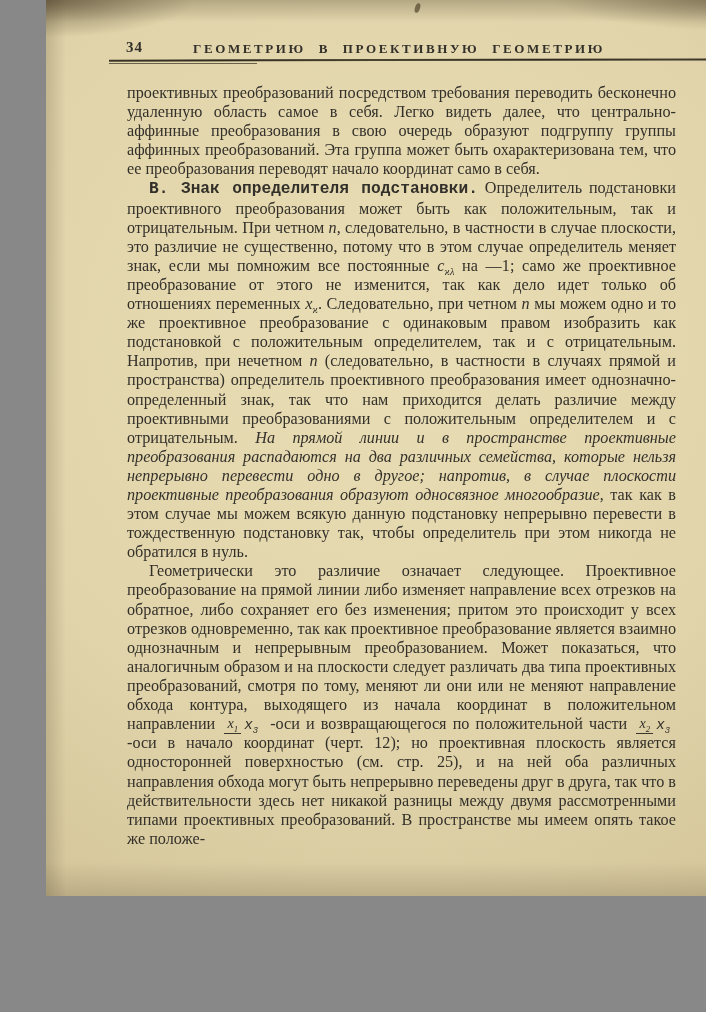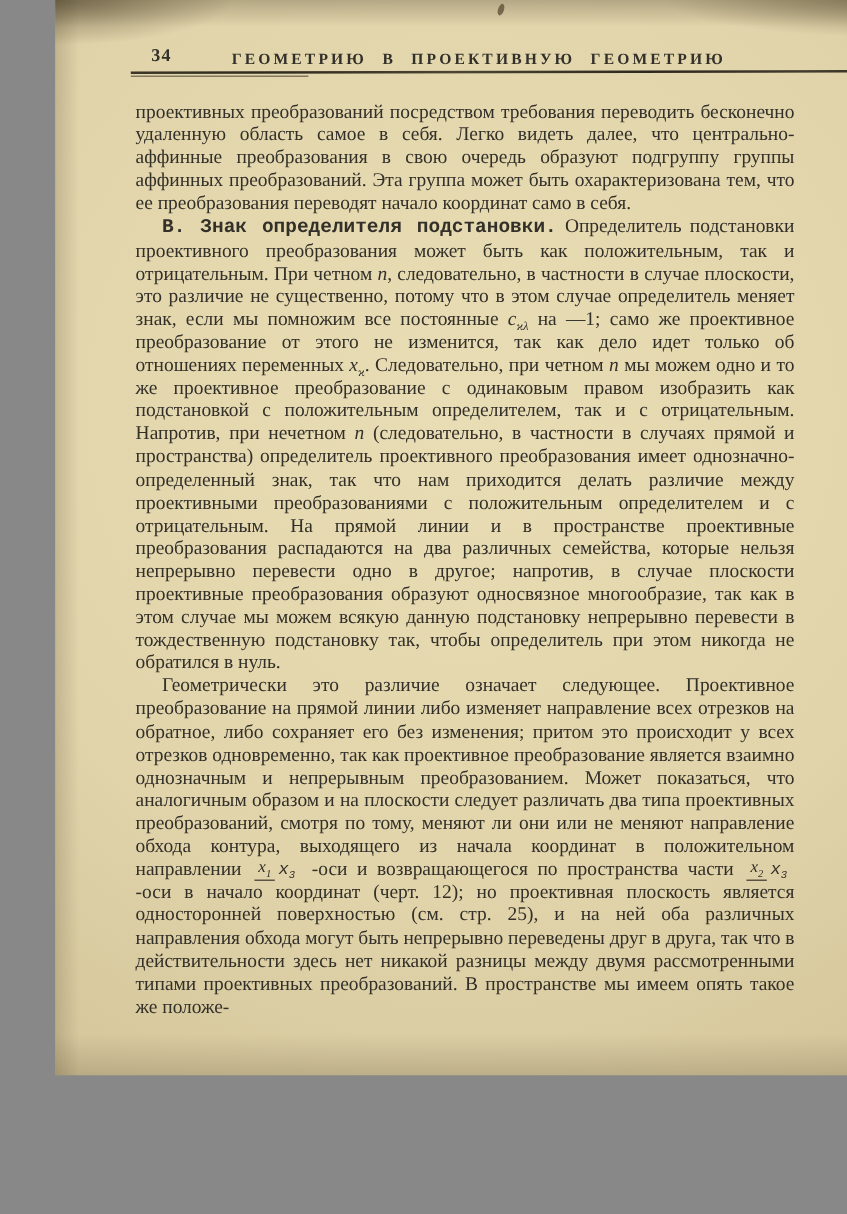--- a/index.html
+++ b/index.html
@@ -23,28 +23,28 @@
       linear-gradient(270deg, rgba(74,62,40,.28), rgba(74,62,40,0) 18px);
   }
   .speck{position:absolute;left:369px;top:3px;width:5px;height:10px;background:#5a4c33;border-radius:50%;transform:rotate(18deg);opacity:.75;}
   .header-number{position:absolute;left:80px;top:39px;font-size:15px;font-weight:bold;letter-spacing:1px;}
   .header-title{position:absolute;left:0;right:0;top:41px;text-align:center;font-size:13px;font-weight:bold;letter-spacing:2.6px;word-spacing:7px;white-space:nowrap;}
   .header-rule{position:absolute;left:63px;top:59px;width:640px;height:2px;
     background:linear-gradient(90deg,#3c3627,#2e2a1e 18%,#4a4431 42%,#2c281d 68%,#423c2c 88%,#35301f 100%);
     transform:rotate(-0.12deg);}
   .header-rule-2{position:absolute;left:63px;top:63px;width:148px;height:1px;background:#4c4532;opacity:.8;}
   .body-text{
-    position:absolute;left:67px;top:84px;width:549px;
+    position:absolute;left:81px;top:84px;width:549px;
     font-size:16.2px;line-height:19.1px;text-align:justify;
     text-rendering:optimizeLegibility;
   }
   .para{margin:0;}
   .para.indent{text-indent:22px;}
   .b{font-weight:bold;font-family:Liberation Mono, monospace;}
-  .i{}
+  .i{font-style:italic;}
   .m{font-style:italic;}
   sub{font-size:.62em;line-height:0;}
   .frac{
     display:inline-flex;flex-direction:row;align-items:center;
     vertical-align:middle;line-height:1.12;font-size:.88em;
     margin:0 3px;font-style:italic;text-indent:0;
   }
   .frac .fn{border-bottom:1px solid #3a362c;padding:0 3px 1px;}
   .frac .fd{padding:1px 3px 0;font-family:Liberation Mono, monospace;}
 </style>
@@ -58,18 +58,18 @@
   <div class="header-title">ГЕОМЕТРИЮ В ПРОЕКТИВНУЮ ГЕОМЕТРИЮ</div>
   <div class="header-rule"></div>
   <div class="header-rule-2"></div>
 
   <div class="body-text" id="body-text">
       <p class="para"><span>проективных преобразований посредством требования переводить бесконечно удаленную область самое в себя. Легко видеть далее, что центрально-аффинные преобразования в свою очередь образуют подгруппу группы аффинных преобразований. Эта группа может быть охарактеризована тем, что ее преобразования переводят начало координат само в себя.</span></p>
       <p class="para indent"><span class="b">В. Знак определителя подстановки.</span><span> Определитель подстановки проективного преобразования может быть как положительным, так и отрицательным. При четном </span><span class="m">n</span><span>, следовательно, в частности в случае плоскости, это различие не существенно, потому что в этом случае определитель меняет знак, если мы помножим все постоянные </span><span class="m">c<sub>ϰλ</sub></span><span> на —1; само же проективное преобразование от этого не изменится, так как дело идет только об отношениях переменных </span><span class="m">x<sub>ϰ</sub></span><span>. Следовательно, при четном </span><span class="m">n</span><span> мы можем одно и то же проективное преобразование с одинаковым правом изобразить как подстановкой с положительным определителем, так и с отрицательным. Напротив, при нечетном </span><span class="m">n</span><span> (следовательно, в частности в случаях прямой и пространства) определитель проективного преобразования имеет однозначно-определенный знак, так что нам приходится делать различие между проективными преобразованиями с положительным определителем и с отрицательным. </span><span class="i">На прямой линии и в пространстве проективные преобразования распадаются на два различных семейства, которые нельзя непрерывно перевести одно в другое; напротив, в случае плоскости проективные преобразования образуют односвязное многообразие</span><span>, так как в этом случае мы можем всякую данную подстановку непрерывно перевести в тождественную подстановку так, чтобы определитель при этом никогда не обратился в нуль.</span></p>
       <p class="para indent"><span>Геометрически это различие означает следующее. Проективное преобразование на прямой линии либо изменяет направление всех отрезков на обратное, либо сохраняет его без изменения; притом это происходит у всех отрезков одновременно, так как проективное преобразование является взаимно однозначным и непрерывным преобразованием. Может показаться, что аналогичным образом и на плоскости следует различать два типа проективных преобразований, смотря по тому, меняют ли они или не меняют направление обхода контура, выходящего из начала координат в положительном направлении </span><span class="frac">
           <span class="fn">x<sub>1</sub></span>
           <span class="fd">x<sub>3</sub></span>
-        </span><span> -оси и возвращающегося по пространства части </span><span class="frac">
+        </span><span> -оси и возвращающегося по положительной части </span><span class="frac">
           <span class="fn">x<sub>2</sub></span>
           <span class="fd">x<sub>3</sub></span>
         </span><span> -оси в начало координат (черт. 12); но проективная плоскость является односторонней поверхностью (см. стр. 25), и на ней оба различных направления обхода могут быть непрерывно переведены друг в друга, так что в действительности здесь нет никакой разницы между двумя рассмотренными типами проективных преобразований. В пространстве мы имеем опять такое же положе-</span></p>
     </div>
 </div>
 
 </body></html>

